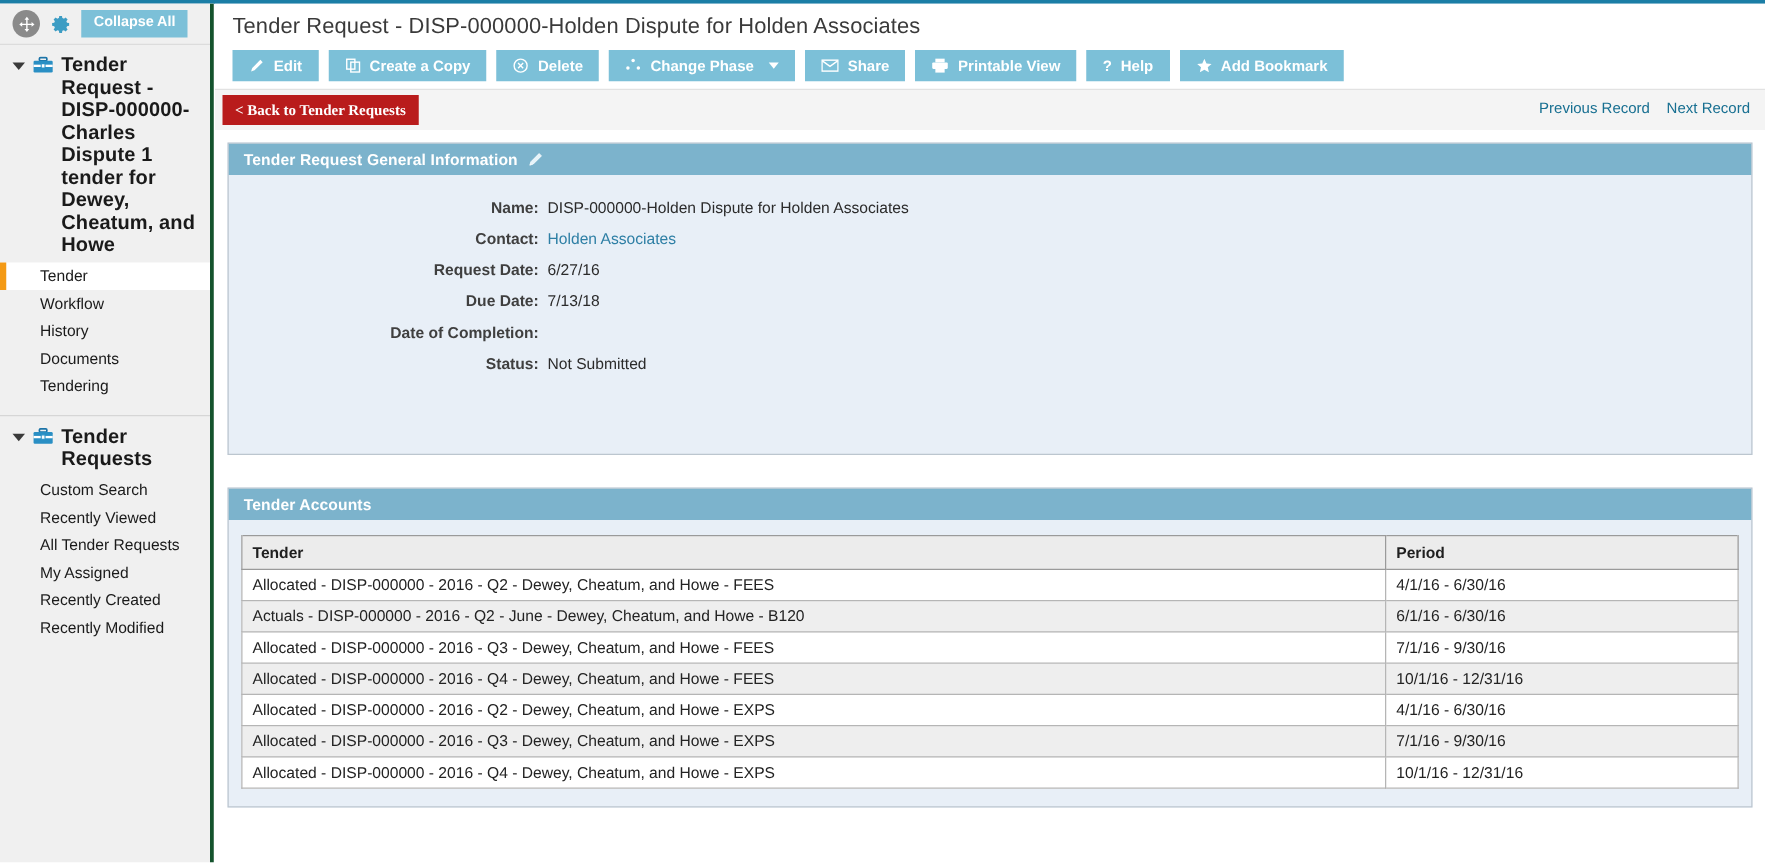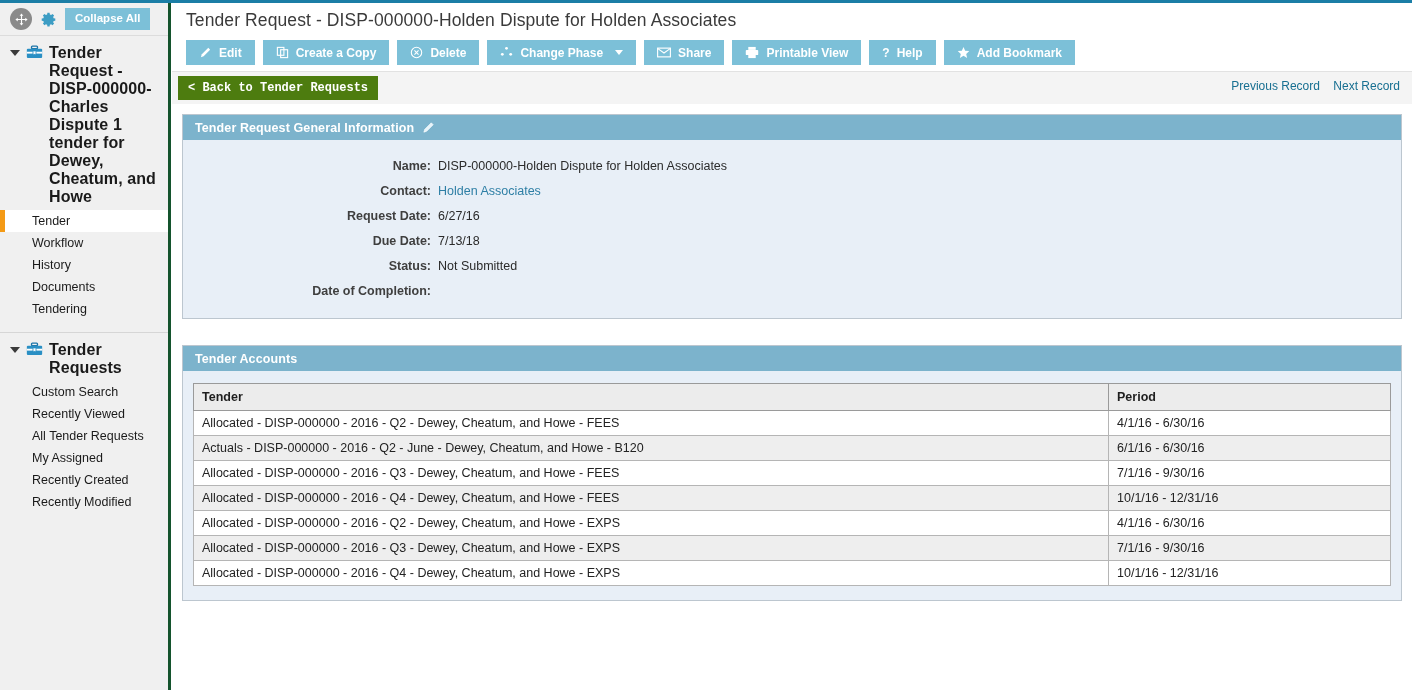--- a/index.html
+++ b/index.html
@@ -145,29 +145,29 @@
   }
 
   .subbar {
     position: relative;
     background: #f4f4f4;
     height: 32px;
     padding-left: 6px;
     display: flex; align-items: center;
   }
   .back-btn {
-    background: #4d7c0f;
+    background: #b91c1c;
     color: #ffffff;
     border: none;
     font-size: 12px;
     font-weight: bold;
     height: 24px;
     padding: 0 10px;
     cursor: pointer;
-    font-family: Liberation Mono, monospace;
+    font-family: Liberation Serif, serif;
     line-height: 1;
   }
   .recnav {
     position: absolute; right: 12px; top: 7px;
     font-size: 12px;
   }
   .recnav a {
     color: #176f91; text-decoration: none; cursor: pointer;
     margin-left: 10px;
   }
@@ -398,44 +398,44 @@
 
     <div class="panel">
       <div class="panel-head">
         <span>Tender Request General Information</span>
         <span style="display:inline-flex;">
           <svg width="13" height="13" viewBox="0 0 14 14" aria-hidden="true">
             <path d="M2 12l1-3 7-7 2 2-7 7z" fill="#e7f4fa" stroke="#ffffff" stroke-width="0.7"></path>
           </svg>
         </span>
       </div>
-      <div class="panel-body" style="height:178px;">
+      <div class="panel-body" style="height:223px;">
         <div class="field-row">
           <div class="field-label">Name:</div>
           <div class="field-value">DISP-000000-Holden Dispute for Holden Associates</div>
         </div>
         <div class="field-row">
           <div class="field-label">Contact:</div>
           <div class="field-value link">Holden Associates</div>
         </div>
         <div class="field-row">
           <div class="field-label">Request Date:</div>
           <div class="field-value">6/27/16</div>
         </div>
         <div class="field-row">
           <div class="field-label">Due Date:</div>
           <div class="field-value">7/13/18</div>
         </div>
         <div class="field-row">
+          <div class="field-label">Date of Completion:</div>
+          <div class="field-value"></div>
+        </div>
+        <div class="field-row">
           <div class="field-label">Status:</div>
           <div class="field-value">Not Submitted</div>
-        </div>
-        <div class="field-row">
-          <div class="field-label">Date of Completion:</div>
-          <div class="field-value"></div>
         </div>
       </div>
     </div>
 
     <div class="panel" style="margin-top:26px;">
       <div class="panel-head">
         <span>Tender Accounts</span>
       </div>
       <div class="tbl-wrap">
         <table class="grid">

